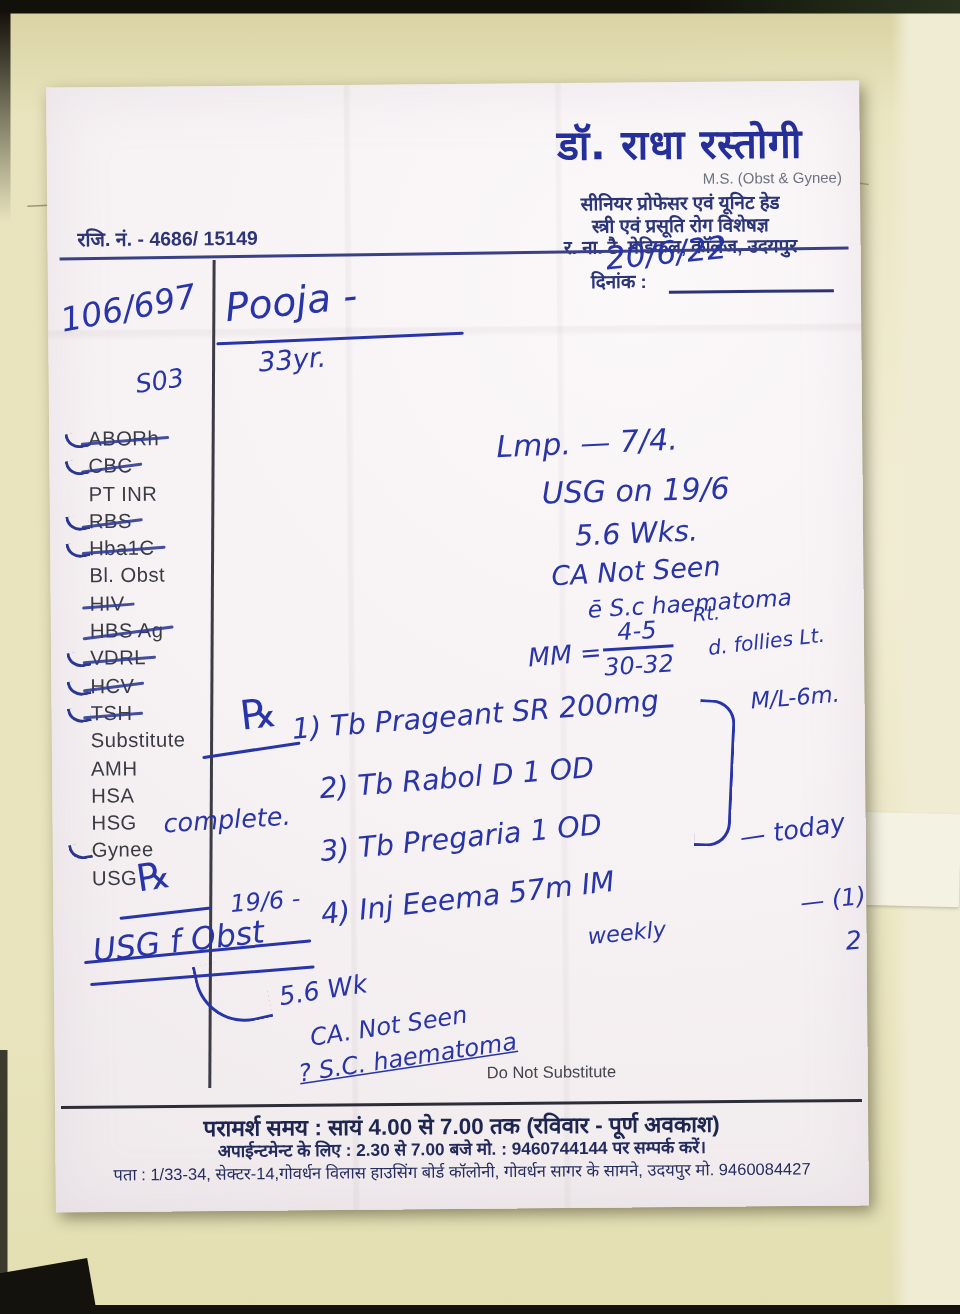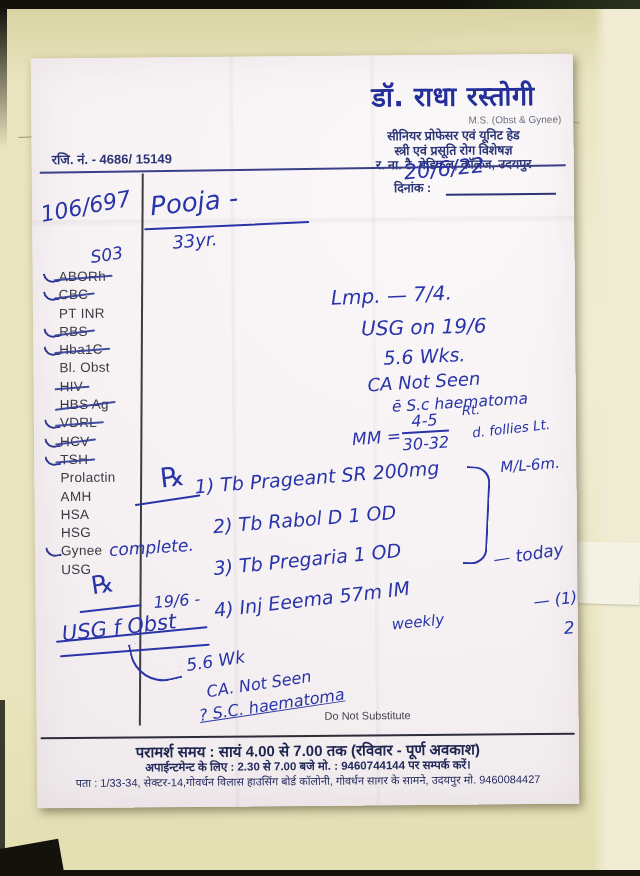--- a/index.html
+++ b/index.html
@@ -56,21 +56,21 @@
   .foot-1 { position:absolute; left:0; top:684px; width:100%; text-align:center;
     font-size:15px; font-weight:bold; color:#1e2650; }
   .foot-2 { position:absolute; left:0; top:702px; width:100%; text-align:center;
     font-size:11.5px; font-weight:bold; color:#232b5c; }
   .foot-3 { position:absolute; left:0; top:717px; width:100%; text-align:center; white-space:nowrap;
     font-size:11px; color:#252d60; }
 
   
   .tests { position:absolute; left:26px; top:211px; }
   .trow { position:relative; height:18.3px; font-size:13.5px; color:#3b3b44; letter-spacing:.3px; }
-  .t-label { position:relative; display:inline-block; }
+  .t-label { position:relative; display:inline-block;margin-top:16px; }
   .struck .t-label::after { content:""; position:absolute; left:-5px; right:-7px; top:52%;
     height:2px; background:#303c96; border-radius:2px; transform:rotate(-4deg); opacity:.9; }
   .struck:nth-child(even) .t-label::after { transform:rotate(-7deg); }
   .checked .t-label::before { content:""; position:absolute; left:-15px; bottom:1px; width:13px; height:9px;
     border-bottom:2.5px solid #2a3690; border-left:2.5px solid #2a3690;
     border-radius:0 0 0 10px; transform:rotate(-10deg); }
 
   
   .hw { position:absolute; font-family:"DejaVu Sans", sans-serif; font-style:italic;
     color:#2834a8; white-space:nowrap; }
@@ -165,21 +165,21 @@
       <div class="trow struck checked"><span class="t-label">CBC</span></div>
       <div class="trow"><span class="t-label">PT INR</span></div>
       <div class="trow struck checked"><span class="t-label">RBS</span></div>
       <div class="trow struck checked"><span class="t-label">Hba1C</span></div>
       <div class="trow"><span class="t-label">Bl. Obst</span></div>
       <div class="trow struck"><span class="t-label">HIV</span></div>
       <div class="trow struck"><span class="t-label">HBS Ag</span></div>
       <div class="trow struck checked"><span class="t-label">VDRL</span></div>
       <div class="trow struck checked"><span class="t-label">HCV</span></div>
       <div class="trow struck checked"><span class="t-label">TSH</span></div>
-      <div class="trow"><span class="t-label">Prolactin</span></div>
+      <div class="trow"><span class="t-label">Substitute</span></div>
       <div class="trow"><span class="t-label">AMH</span></div>
       <div class="trow"><span class="t-label">HSA</span></div>
       <div class="trow"><span class="t-label">HSG</span></div>
       <div class="trow checked"><span class="t-label">Gynee</span></div>
       <div class="trow"><span class="t-label">USG</span></div>
     </div>
     <div class="hw urine-note">complete.</div>
 
     <div class="hw n1">Lmp. — 7/4.</div>
     <div class="hw n2">USG on 19/6</div>

